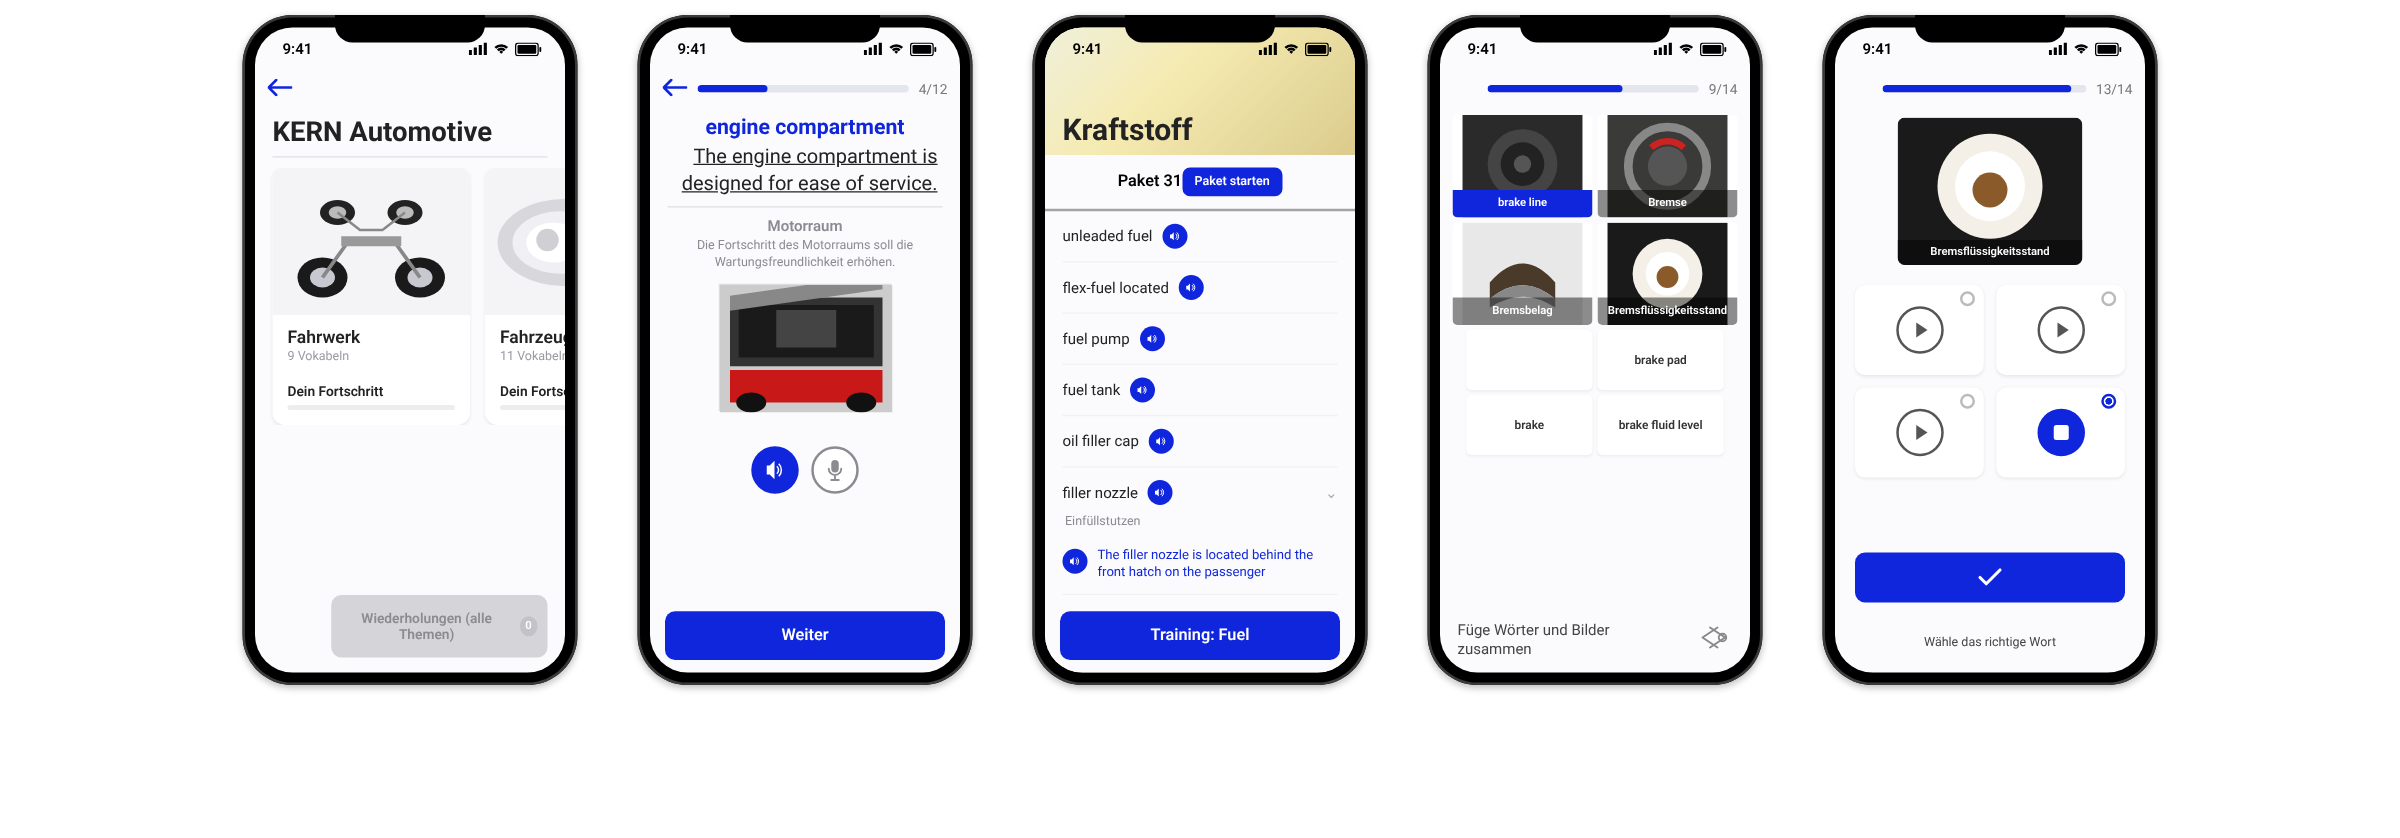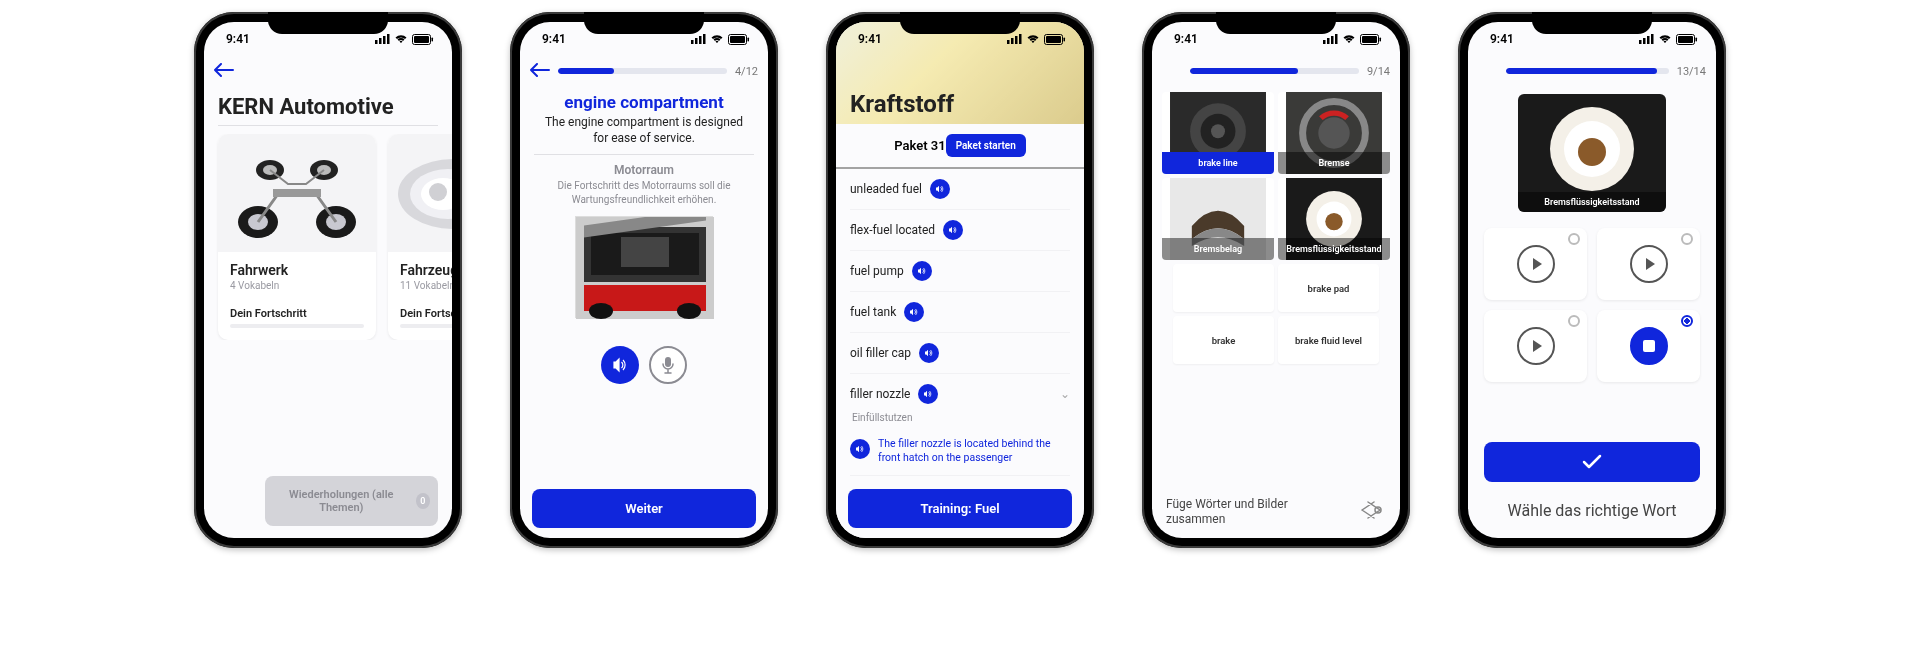--- a/index.html
+++ b/index.html
@@ -102,21 +102,21 @@
     padding:12px 8px;
     font-size:11px;
     font-weight:600;
     text-align:center;
     display:flex; align-items:center; justify-content:center; gap:6px;margin-left:47px;
   }
   .p1-badge { width:16px;height:16px;border-radius:50%;background:#c2c2ca;display:flex;align-items:center;justify-content:center;font-size:9px;color:#fff;}
 
   
   .p2-title { text-align:center; font-size:17px; font-weight:700; color:#1026dc; margin-top:6px;}
-  .p2-sent { text-align:center; font-size:12px; color:#222; padding:2px 18px 8px; line-height:1.35;}
+  .p2-sent { text-align:right; font-size:16px; color:#222; text-decoration:underline; padding:2px 18px 8px; line-height:1.35;}
   .p2-sep { height:1px; background:#e0e0e4; margin:0 14px 8px;}
   .p2-sub1 { text-align:center; font-size:12px; font-weight:600; color:#8b8b92; }
   .p2-sub2 { text-align:center; font-size:10px; color:#8b8b92; padding:2px 24px 10px; line-height:1.35;}
   .p2-img { width:138px; height:102px; margin:0 auto; border:1px solid #ddd; }
   .p2-btns { display:flex; gap:10px; justify-content:center; margin-top:28px;}
   .p2-btn { width:38px;height:38px;border-radius:50%;display:flex;align-items:center;justify-content:center;}
   .p2-btn.blue{background:#1026dc;color:#fff;}
   .p2-btn.gray{border:2px solid #8b8b92;color:#8b8b92;background:#fff;}
   .big-btn {
     position:absolute; bottom:10px; left:12px; right:12px;
@@ -154,21 +154,21 @@
   
   .p5-hero { width:148px;height:118px;margin:8px auto 0;position:relative;border-radius:6px;overflow:hidden;}
   .p5-hero-label{position:absolute;bottom:0;left:0;right:0;text-align:center;font-size:9px;font-weight:600;color:#fff;background:rgba(0,0,0,.45);padding:5px 2px;}
   .p5-grid { display:grid;grid-template-columns:1fr 1fr;gap:10px;padding:16px 16px 0;}
   .p5-card { position:relative;height:72px;background:#fff;border-radius:8px;box-shadow:0 1px 3px rgba(0,0,0,.08);display:flex;align-items:center;justify-content:center;}
   .p5-play { width:38px;height:38px;border-radius:50%;border:2px solid #555;display:flex;align-items:center;justify-content:center;color:#555;}
   .p5-play.solid{background:#1026dc;border-color:#1026dc;color:#fff;}
   .p5-radio { position:absolute;top:5px;right:7px;width:12px;height:12px;border-radius:50%;border:2px solid #bbb;}
   .p5-radio.on{border-color:#1026dc;background:radial-gradient(#1026dc 45%,#fff 50%);}
   .p5-confirm { position:absolute;bottom:56px;left:16px;right:16px;background:#1026dc;border-radius:8px;height:40px;display:flex;align-items:center;justify-content:center;color:#fff;}
-  .p5-instr { position:absolute;bottom:18px;left:0;right:0;text-align:center;font-size:16px;color:#444;}
+  .p5-instr { position:absolute;bottom:18px;left:0;right:0;text-align:center;font-size:10px;color:#444;}
 
   
   .tri { width:0;height:0;border-left:9px solid currentColor;border-top:6px solid transparent;border-bottom:6px solid transparent;margin-left:3px;}
   .stop-sq { width:12px;height:12px;background:currentColor;border-radius:2px;}
 </style>
 </head>
 <body>
 
 <div class="phone">
   <div class="notch"></div>
@@ -215,21 +215,21 @@
               <rect x="55" y="55" width="48" height="8" fill="#999"></rect>
               <ellipse cx="52" cy="36" rx="14" ry="10" fill="#222"></ellipse>
               <ellipse cx="106" cy="36" rx="14" ry="10" fill="#222"></ellipse>
               <ellipse cx="52" cy="36" rx="7" ry="5" fill="#bbb"></ellipse>
               <ellipse cx="106" cy="36" rx="7" ry="5" fill="#bbb"></ellipse>
               <path d="M52 36 L70 50 L88 50 L106 36" stroke="#888" stroke-width="2" fill="none"></path>
             </svg>
           </div>
           <div class="p1-card-body">
             <div class="p1-card-title">Fahrwerk</div>
-            <div class="p1-card-sub">4 Vokabeln</div>
+            <div class="p1-card-sub">9 Vokabeln</div>
           </div>
           <div style="flex:1"></div>
           <div class="p1-card-foot">
             <div class="p1-card-foot-label">Dein Fortschritt</div>
             <div class="p1-card-foot-bar"></div>
           </div>
         </div>
         <div class="p1-card">
           <div class="p1-card-img">
             <svg viewBox="0 0 158 118" width="158" height="118">

